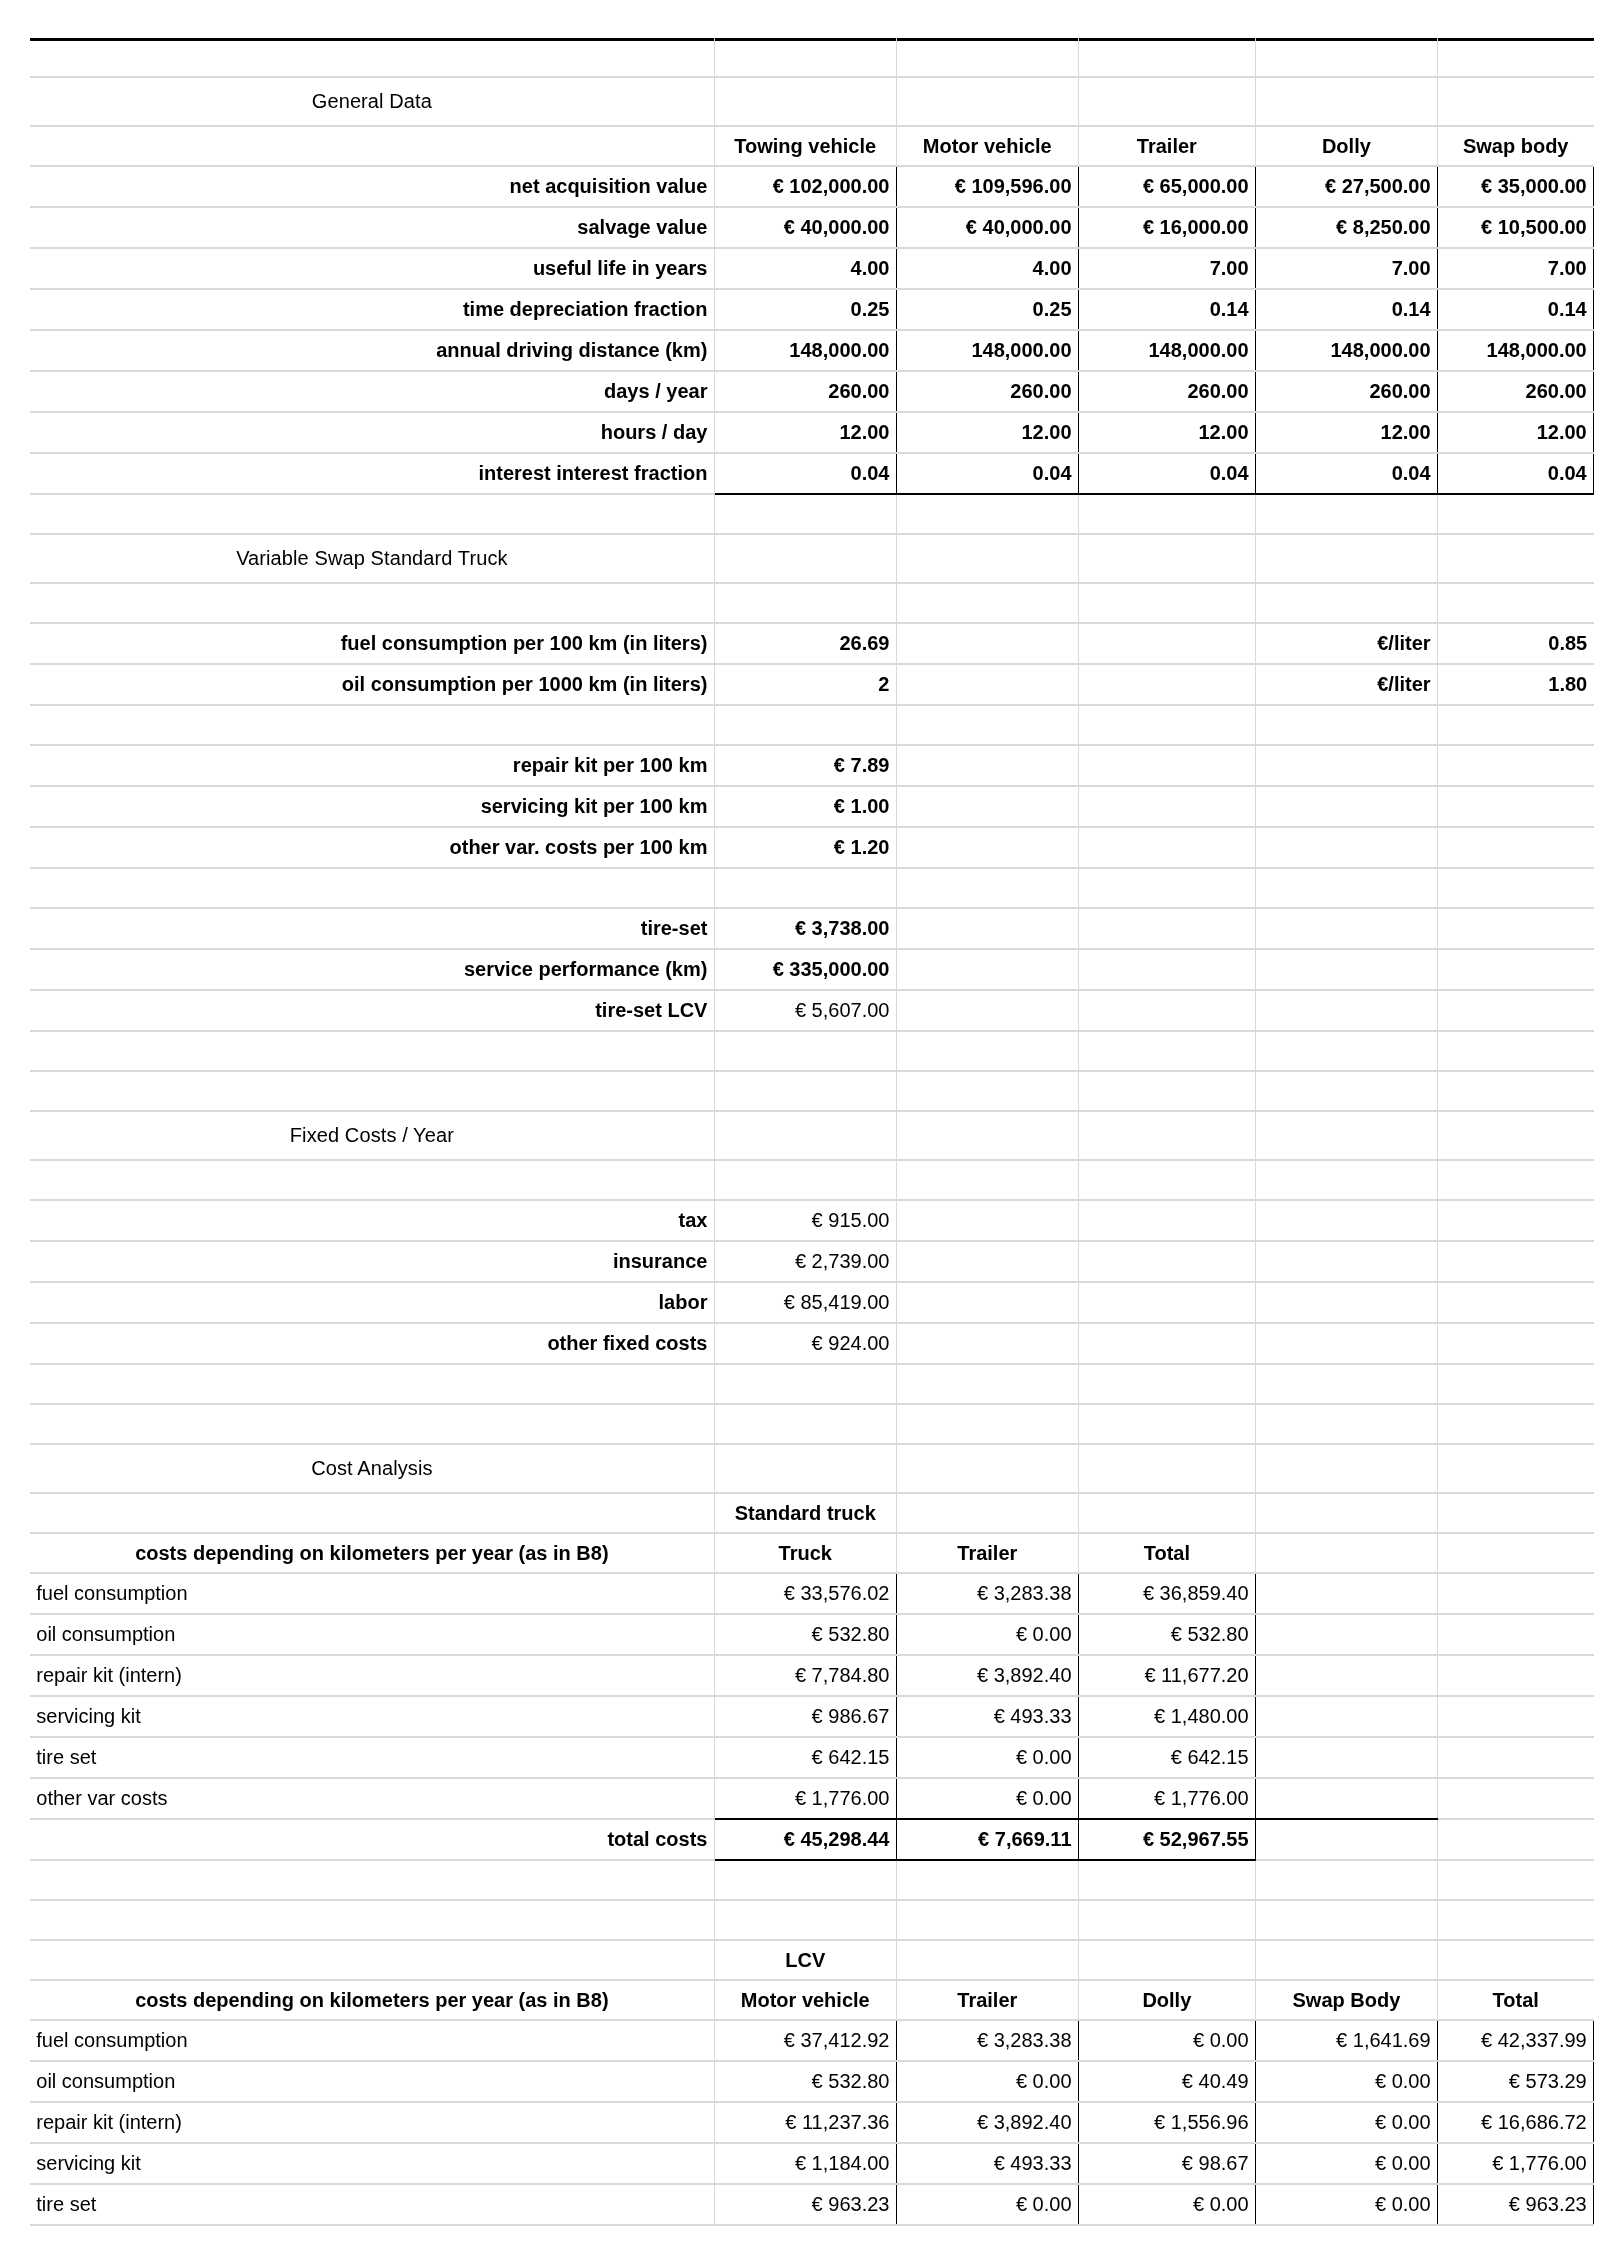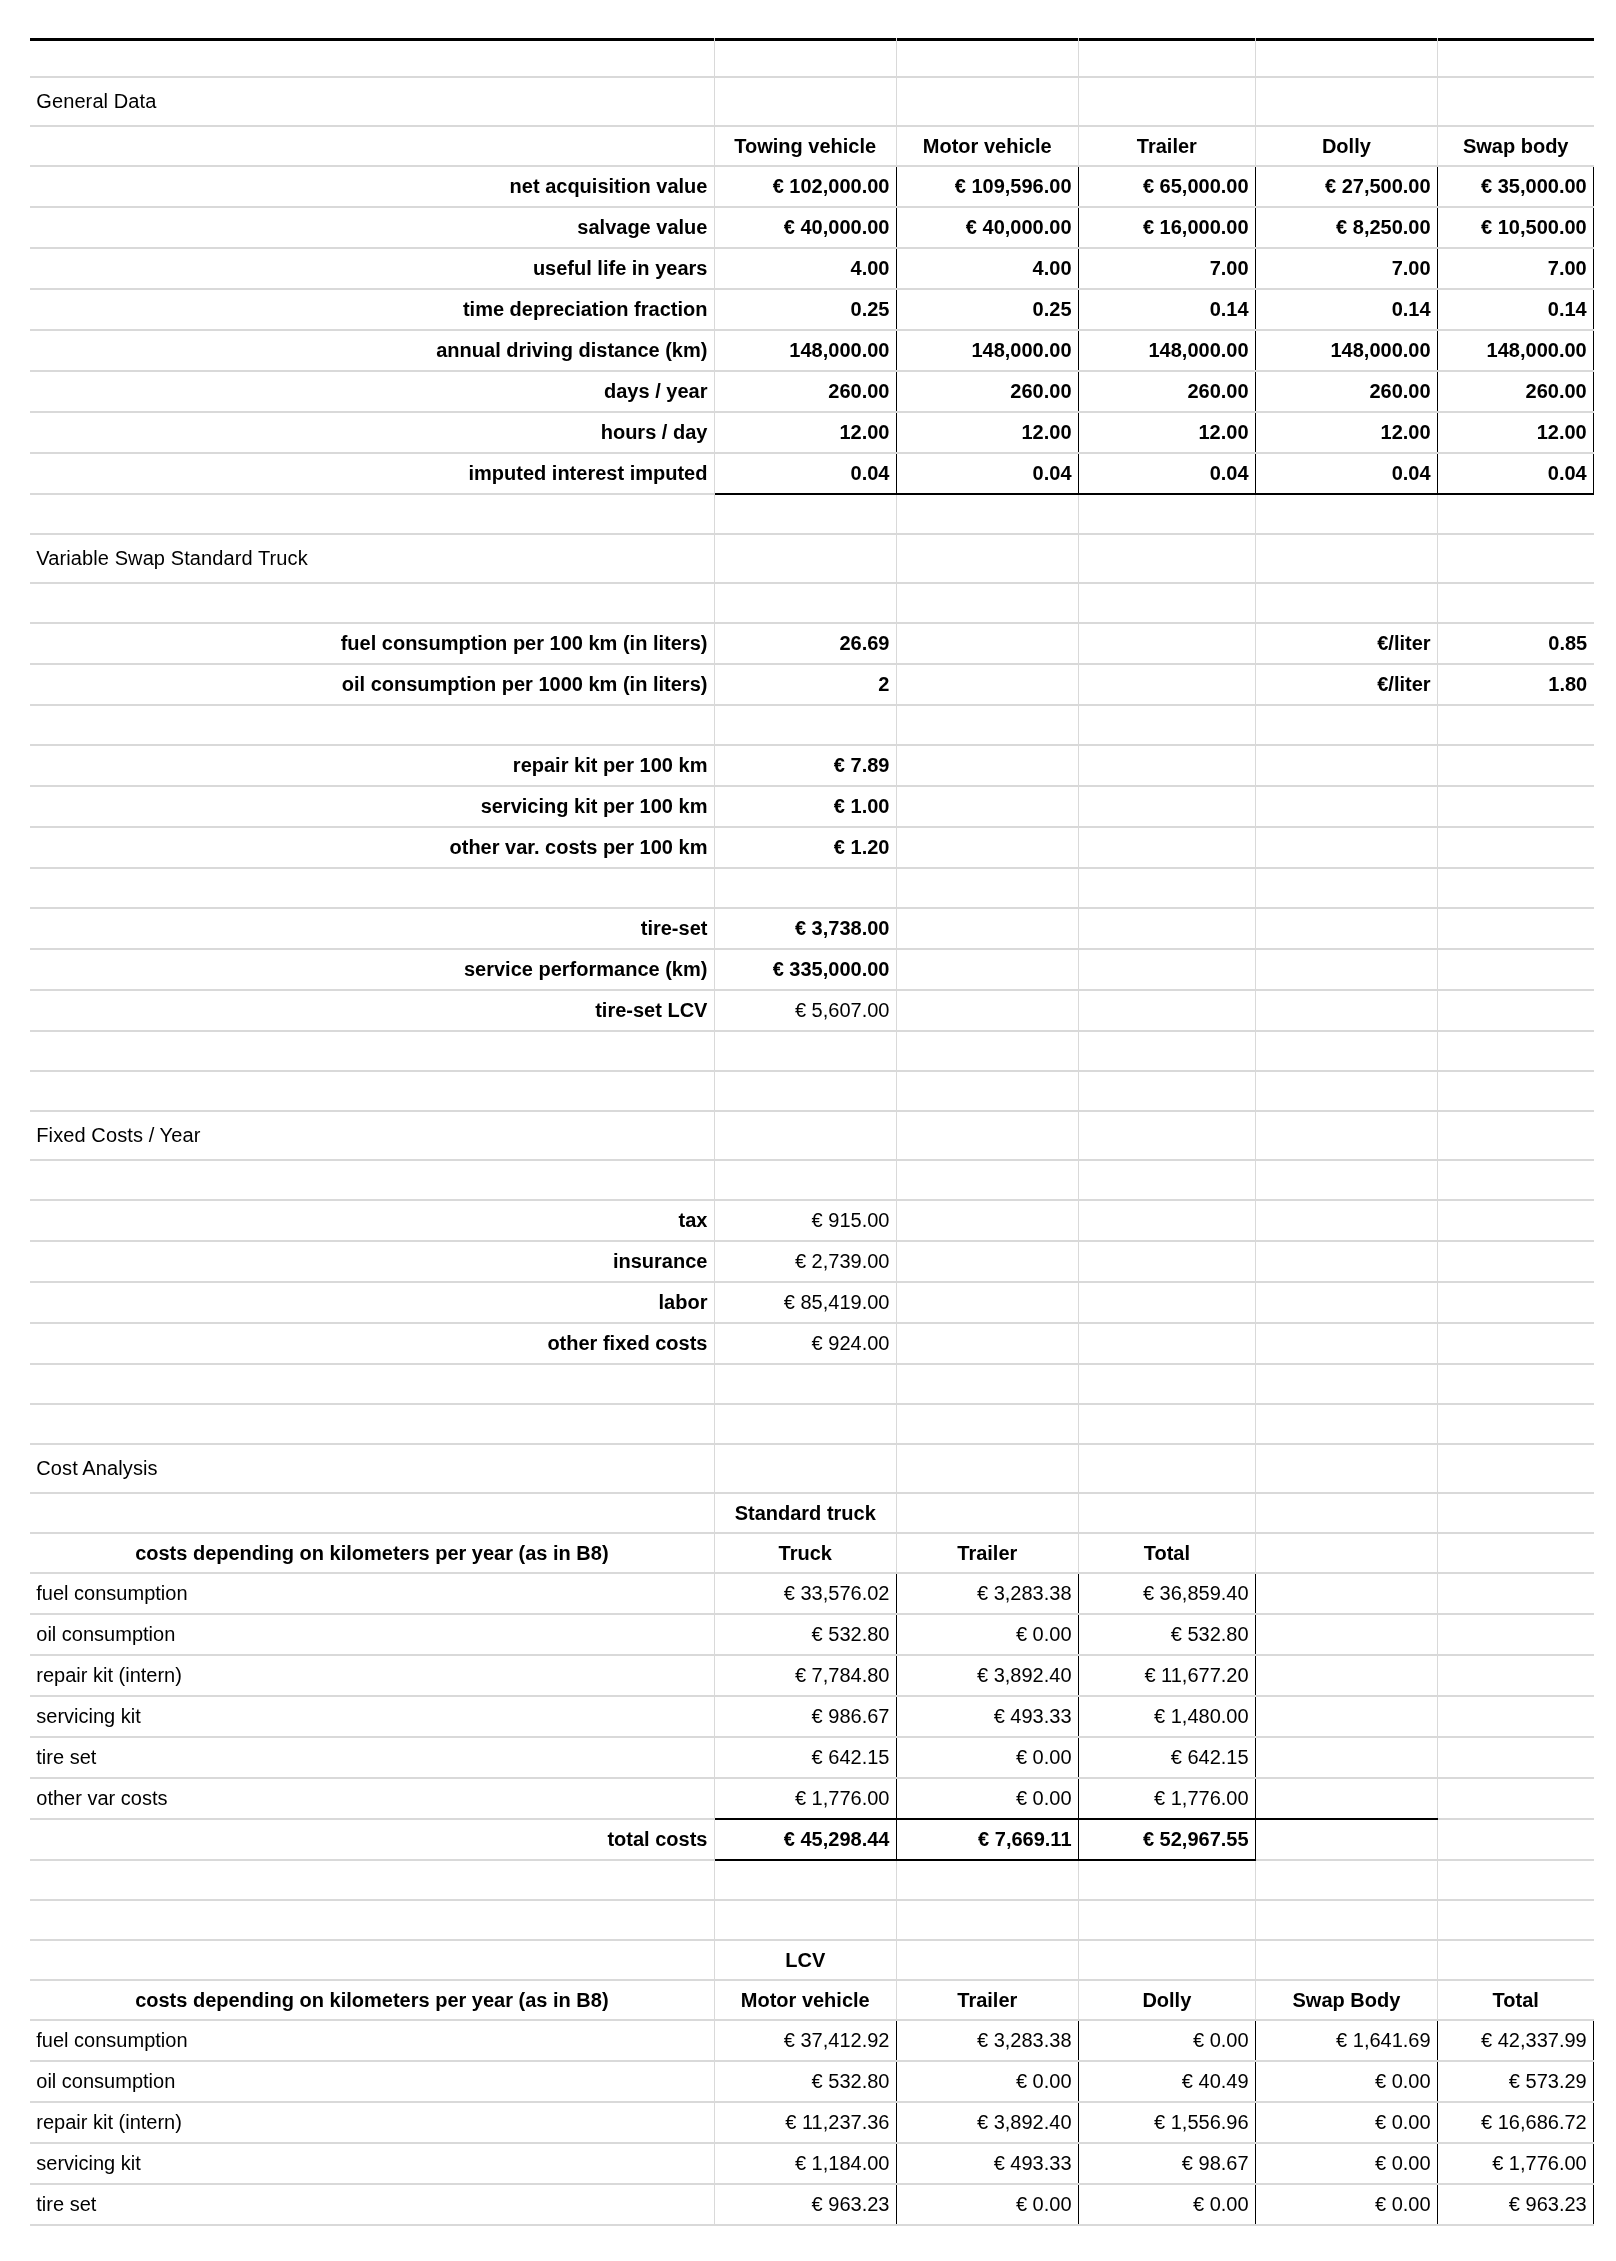--- a/index.html
+++ b/index.html
@@ -42,21 +42,21 @@
   tr.r-title td{height:47px;}
   tr.r-head td{height:38px;}
   tr.r-blank td{height:38px;}
 
   .lbl{font-weight:bold;text-align:right;}
   .lbl-plain{font-weight:normal;text-align:left;}
   .num{text-align:right;color:#44416e;font-weight:bold;}
   .num-blk{text-align:right;color:#000000;}
   .num-bold{text-align:right;color:#000000;font-weight:bold;}
   .hdr{font-weight:bold;text-align:center;}
-  .sect-title{font-size:28px;font-weight:normal;color:#000000;text-align:left;letter-spacing:0.1px;}
+  .sect-title{font-size:28px;font-weight:normal;color:#000000;text-align:center;letter-spacing:0.1px;}
 
   
   .tb-top{border-top:2.7px solid #000000 !important;}
   .tb-bot{border-bottom:2.7px solid #000000 !important;}
   .bx-l{border-left:1.8px solid #000000 !important;}
   .bx-r{border-right:1.8px solid #000000 !important;}
   .bx-inner{border-right:1.8px solid #000000 !important;}
 
   #topline{
     position:absolute;left:30px;top:38px;width:1564px;height:2.7px;background:#000;
@@ -163,21 +163,21 @@
   <tr class="r-tall">
     <td class="lbl">hours / day</td>
     <td class="num bx-l bx-inner">12.00</td>
     <td class="num bx-inner">12.00</td>
     <td class="num bx-inner">12.00</td>
     <td class="num bx-inner">12.00</td>
     <td class="num bx-r">12.00</td>
   </tr>
 
   <tr class="r-tall">
-    <td class="lbl">imputed interest imputed</td>
+    <td class="lbl">interest interest fraction</td>
     <td class="num bx-l bx-inner tb-bot">0.04</td>
     <td class="num bx-inner tb-bot">0.04</td>
     <td class="num bx-inner tb-bot">0.04</td>
     <td class="num bx-inner tb-bot">0.04</td>
     <td class="num bx-r tb-bot">0.04</td>
   </tr>
 
   <tr class="r-blank">
     <td></td>
           <td></td>

